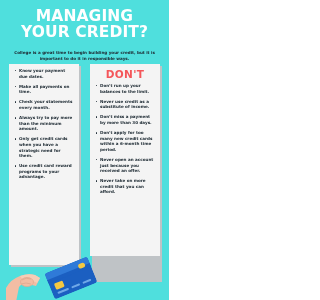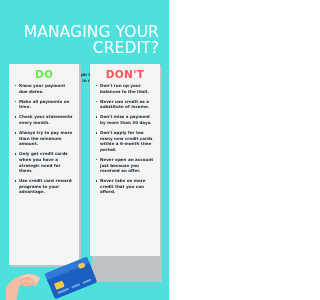--- a/index.html
+++ b/index.html
@@ -24,27 +24,26 @@
   #header {
     position: absolute;
     top: 9px;
     left: 0;
     width: 169px;
     text-align: center;
   }
   #title {
     color: #ffffff;
     font-family: "DejaVu Sans", sans-serif;
-    font-weight: normal;
+    font-weight: bold;
     font-size: 15.5px;
     line-height: 15.5px;
     letter-spacing: 0.1px;
-    margin: 16px 10px;
+    margin: 0 10px;
     text-transform: uppercase;
-    text-align: right;
   }
   #subtitle {
     margin: 10px 13px 0 13px;
     color: #1d2a33;
     font-family: "DejaVu Sans", sans-serif;
     font-weight: bold;
     font-size: 4.1px;
     line-height: 6.2px;
     text-align: center;
   }
@@ -150,21 +149,20 @@
 <div id="infographic">
 
   <div id="header">
     <h1 id="title">MANAGING YOUR CREDIT?</h1>
     <p id="subtitle">College is a great time to begin building your credit, but it is important to do it in responsible ways.</p>
   </div>
 
   <div class="col" id="col-do">
     <div class="col-shadow"></div>
     <div class="col-card">
-      <div class="col-heading" id="heading-do">DO</div>
       <ul class="bullets" id="do-list">
           <li>Know your payment due dates.</li>
           <li>Make all payments on time.</li>
           <li>Check your statements every month.</li>
           <li>Always try to pay more than the minimum amount.</li>
           <li>Only get credit cards when you have a strategic need for them.</li>
           <li>Use credit card reward programs to your advantage.</li>
         </ul>
     </div>
   </div>

